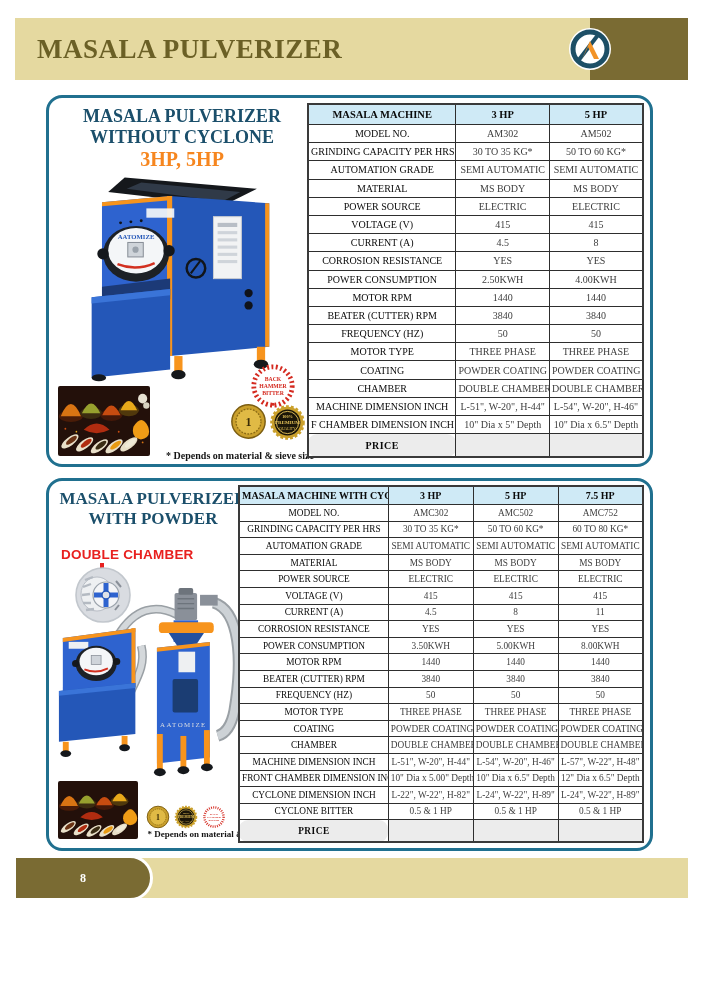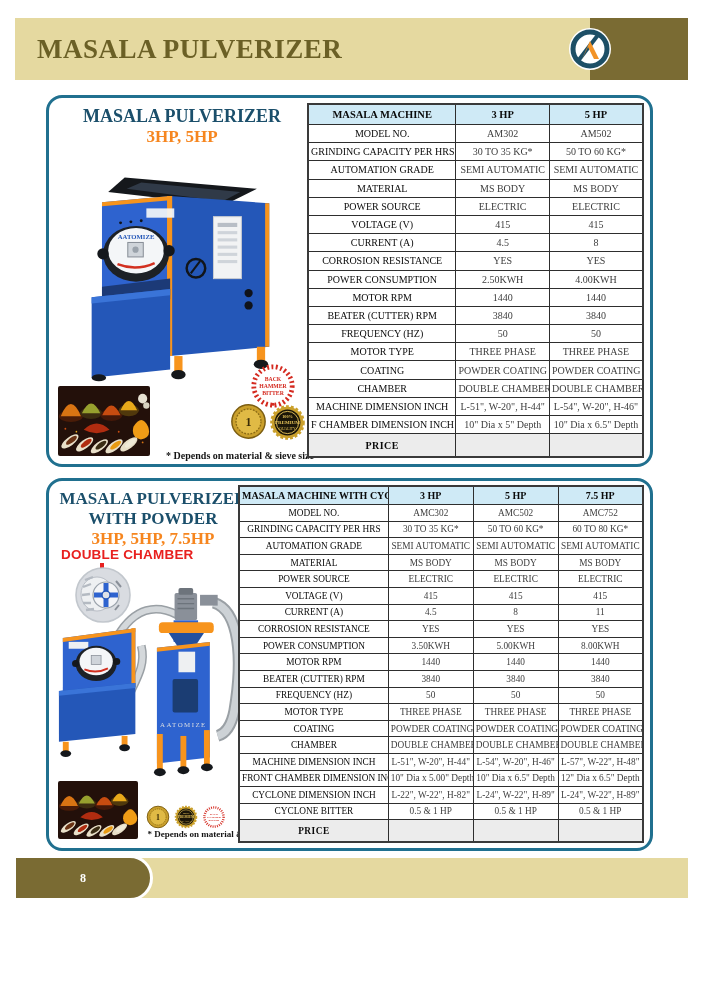--- a/index.html
+++ b/index.html
@@ -17,21 +17,21 @@
   .card{position:absolute;left:46px;width:607px;background:#fff;
         border:3px solid #20708f;border-radius:16px;box-sizing:border-box;}
   .card1{top:95px;height:372px;}
   .card2{top:478px;height:373px;}
 
   .sec-titles{position:absolute;text-align:center;line-height:1.18;}
   .c1 .sec-titles{left:8px;top:8px;width:250px;}
   .c2 .sec-titles{left:4px;top:8px;width:200px;}
   .title-main{font-size:18px;font-weight:bold;color:#1b4f6b;}
   .c2 .title-main{font-size:17px;}
-  .title-hp{font-size:17px;font-weight:bold;color:#f6861f;}
+  .title-hp{font-size:20px;font-weight:bold;color:#f6861f;}
 
   .machine1{position:absolute;left:22px;top:68px;width:222px;height:218px;}
   .machine2{position:absolute;left:6px;top:104px;width:196px;height:200px;}
 
   .dc-label{position:absolute;left:12px;top:66px;font-size:13.5px;font-weight:bold;
     color:#e8201f;font-family:"Liberation Sans",sans-serif;letter-spacing:.2px;}
   .dc-arrow{position:absolute;left:46px;top:82px;width:14px;height:24px;}
   .inset-chamber{position:absolute;left:26px;top:86px;width:56px;height:56px;}
 
   .spice1{position:absolute;left:9px;top:288px;width:92px;height:70px;border-radius:2px;}
@@ -48,21 +48,21 @@
   .c2 .footnote{left:80px;top:348px;width:170px;font-size:9px;}
 
   
   table{border-collapse:collapse;background:#fff;table-layout:fixed;padding-left:29px;}
   th,td{border:1px solid #2e2e2e;text-align:center;vertical-align:middle;
         padding:0 2px;overflow:hidden;white-space:nowrap;}
   th{background:#cfeaf6;color:#0a0a0a;}
   td{color:#3d3d3d;}
   td.lbl{font-weight:normal;color:#0a0a0a;}
   tr.price-row td{background:#ececec;}
-  td.price-lbl{font-size:16px;font-weight:bold;letter-spacing:.5px;}
+  td.price-lbl{font-size:16px;font-weight:bold;letter-spacing:.5px;border-radius:9px;}
 
   .table1{position:absolute;left:258px;top:5px;width:337px;border:2px solid #3a3a3a;}
   .table1 th{height:19px;font-size:10.5px;}
   .table1 td{height:17.2px;font-size:10px;}
   .table1 th:first-child{width:42.5%;}
   .table1 tr.price-row td{height:22px;}
 
   .table2{position:absolute;left:189px;top:4px;width:406px;border:2px solid #3a3a3a;}
   .table2 th{height:17px;font-size:10px;}
   .table2 td{height:15.6px;font-size:9.3px;}
@@ -88,20 +88,21 @@
       <circle cx="22" cy="22" r="21" fill="#fff"></circle>
       <circle cx="22" cy="22" r="17" fill="none" stroke="#1d4f66" stroke-width="5"></circle>
       <path d="M10,34 L30,8" stroke="#1d4f66" stroke-width="4" fill="none"></path>
       <path d="M22,14 L31,32 L26,32 L20,20 L14,32 Z" fill="#f29327"></path>
     </svg>
   </div>
 
   <section class="card card1 c1">
     <div class="sec-titles">
       <div class="title-main">MASALA PULVERIZER</div>
+      <div class="title-main">WITHOUT CYCLONE</div>
       <div class="title-hp">3HP, 5HP</div>
     </div>
 
     <svg class="machine1" viewBox="0 0 215 205">
       <polygon points="52,8 180,19 148,35 36,22" fill="#15181c"></polygon>
       <polygon points="68,13 164,22 147,31 54,19" fill="#303a48"></polygon>
       <polygon points="96,26 192,33 192,172 96,181" fill="#2457b8"></polygon>
       <polygon points="188,33 192,33 192,172 188,172" fill="#f7941d"></polygon>
       <polygon points="30,32 96,26 96,124 30,132" fill="#2e63cf"></polygon>
       <polygon points="93,26 98,26 98,181 93,181" fill="#f7941d"></polygon>
@@ -304,21 +305,20 @@
             <td></td>
           </tr>
         </tbody>
       </table>
   </section>
 
   <section class="card card2 c2">
     <div class="sec-titles">
       <div class="title-main">MASALA PULVERIZER</div>
       <div class="title-main">WITH POWDER</div>
-      <div class="title-hp">3HP, 5HP, 7.5HP</div>
     </div>
 
     <div class="dc-label">DOUBLE CHAMBER</div>
     <svg class="dc-arrow" viewBox="0 0 14 24">
       <rect x="5" y="0" width="4" height="12" fill="#e8201f"></rect>
       <polygon points="0,12 14,12 7,23" fill="#e8201f"></polygon>
     </svg>
 
     <svg class="inset-chamber" viewBox="0 0 56 56">
       <circle cx="28" cy="28" r="27" fill="#d9dce1"></circle>

